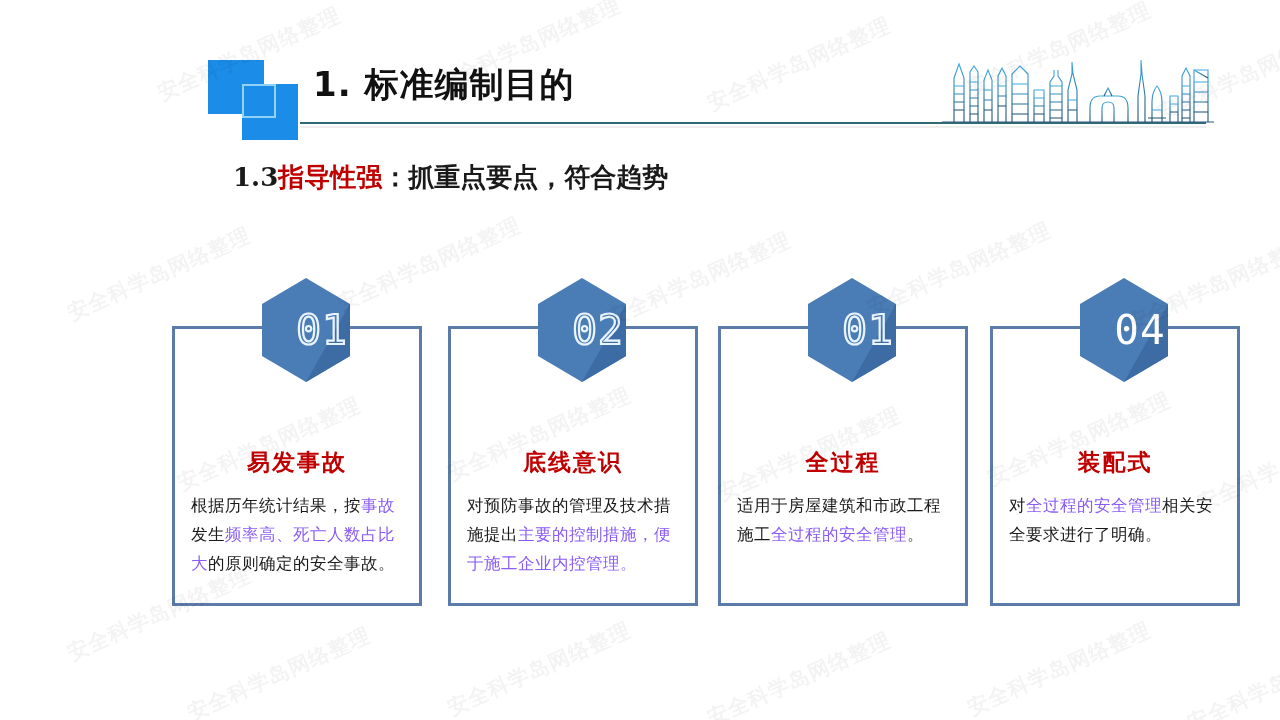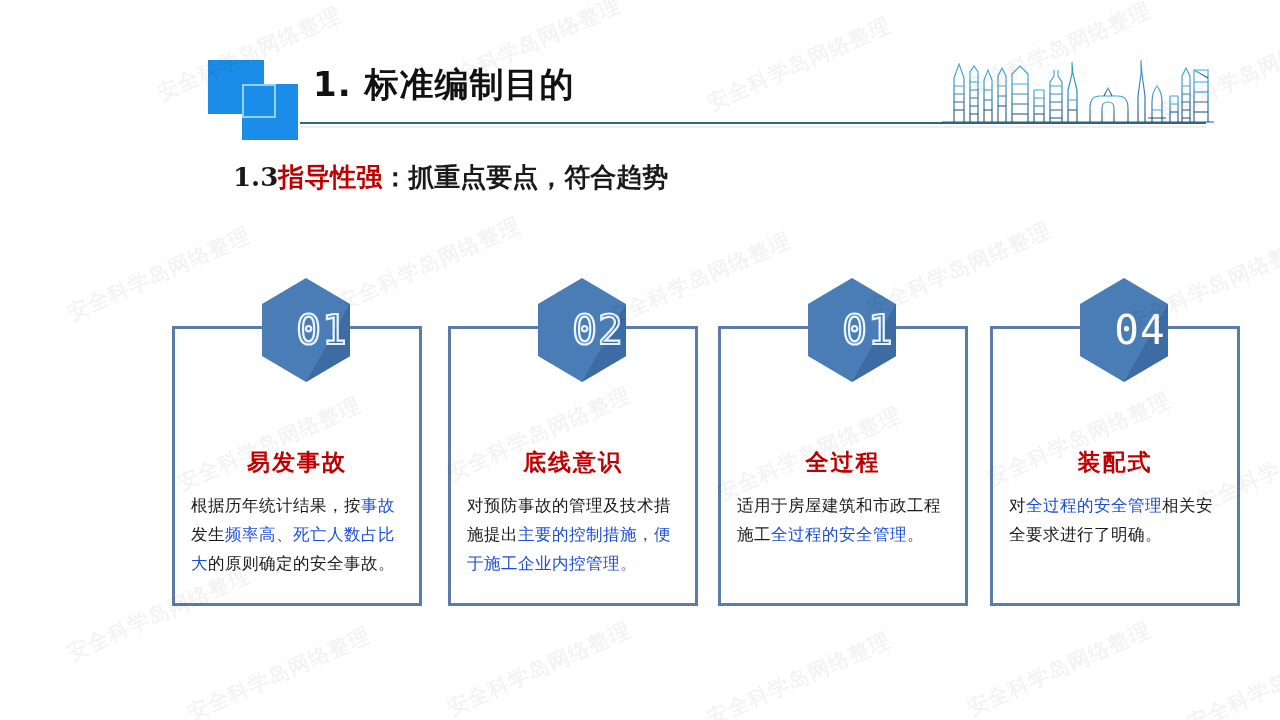--- a/index.html
+++ b/index.html
@@ -187,21 +187,21 @@
     left: 16px;
     right: 16px;
     top: 162px;
     font-size: 16.5px;
     line-height: 29px;
     color: #1a1a1a;
     text-align: left;
     letter-spacing: 0.5px;
     font-family: "DejaVu Serif", serif;
   }
-  .card-body .red { color: #1d4ed8; }
+  .card-body .red { color: #8b5cf6; }
 </style>
 </head>
 <body>
 
 <div id="slide">
 
   <div class="logo">
     <div class="sq sq-a"></div>
     <div class="sq sq-b"></div>
     <div class="sq sq-c"></div>

